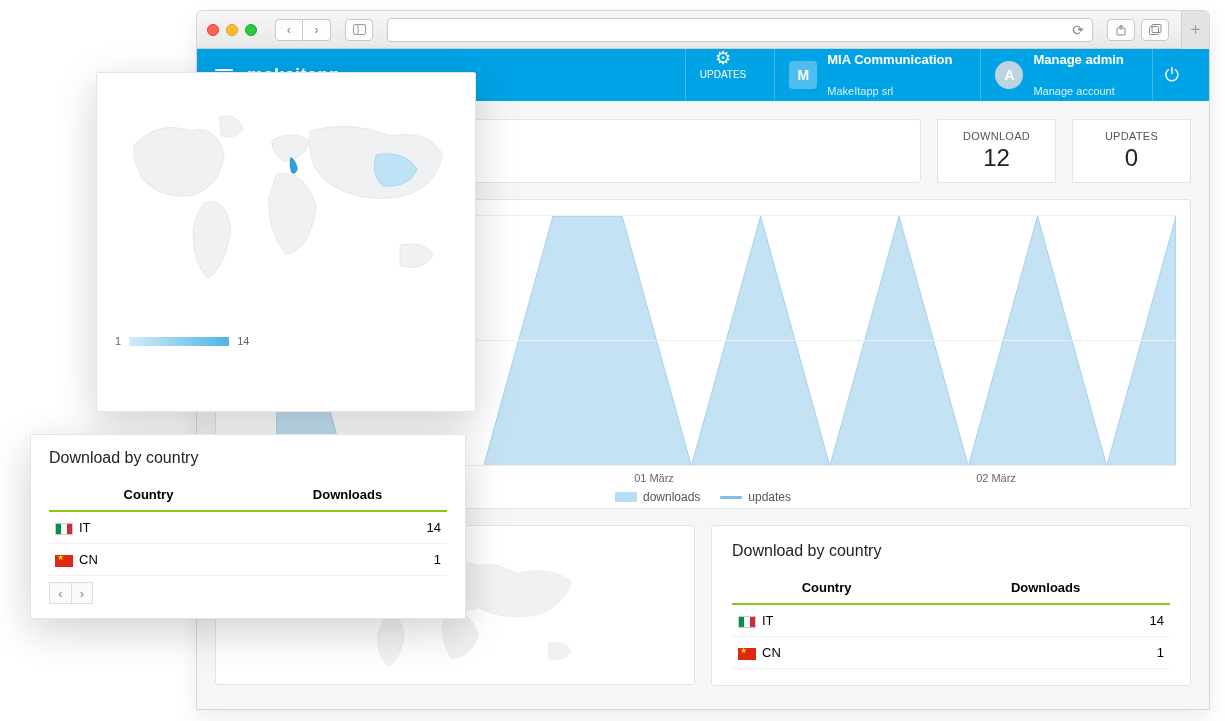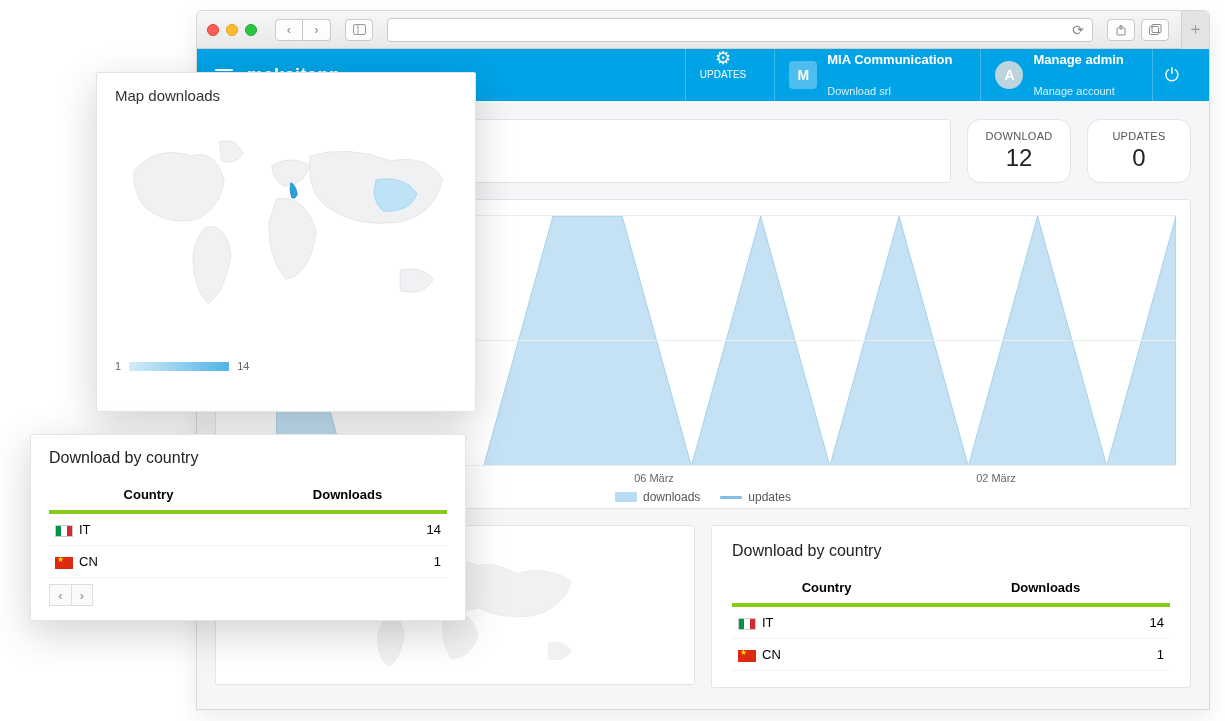--- a/index.html
+++ b/index.html
@@ -97,21 +97,21 @@
 
   
   .content{padding:18px;display:flex;flex-direction:column;gap:16px;}
   .top-row{display:flex;gap:16px;}
   .date-card{
     flex:1;background:#fff;border:1px solid #e2e4e8;border-radius:3px;
     padding:18px 22px;display:flex;align-items:center;
   }
   .date-range{color:#0094d9;font-size:14px;}
   .stat-card{
-    width:104px;background:#fff;border:1px solid #e2e4e8;border-radius:13px;
+    width:119px;background:#fff;border:1px solid #e2e4e8;border-radius:0;
     padding:10px 8px;text-align:center;
   }
   .stat-label{font-size:11px;color:#555;letter-spacing:.3px;}
   .stat-value{font-size:24px;font-weight:400;color:#222;margin-top:2px;}
 
   
   .chart-card{
     background:#fff;border:1px solid #e2e4e8;border-radius:3px;
     padding:16px 10px 8px 10px; height:310px; position:relative;
   }
@@ -127,21 +127,21 @@
   .legend-swatch{width:22px;height:10px;background:#b6ddf3;border-radius:1px;}
   .legend-swatch.line{height:3px;background:#7fbfe3;}
 
   
   .bottom-row{display:flex;gap:16px;}
   .bottom-card{
     flex:1;background:#fff;border:1px solid #e2e4e8;border-radius:3px;padding:16px 20px;
   }
   .card-title{font-size:16px;color:#222;margin-bottom:12px;font-weight:400;}
   .tbl{width:100%;border-collapse:collapse;font-size:13px;}
-  .tbl th{padding:8px 6px;text-align:center;font-weight:700;border-bottom:4px solid #84cc16;}
+  .tbl th{padding:8px 6px;text-align:center;font-weight:700;border-bottom:2px solid #84cc16;}
   .tbl td{padding:8px 6px;border-bottom:1px solid #f0f0f0;}
   .tbl td:last-child{text-align:right;}
   .flag{display:inline-block;width:18px;height:12px;margin-right:6px;vertical-align:middle;}
 
   
   .float-panel{
     position:absolute;background:#fff;border:1px solid #e4e4e4;border-radius:2px;
     box-shadow:0 12px 40px rgba(0,0,0,.18);padding:14px 18px;
   }
   .map-panel{left:96px;top:72px;width:380px;height:340px;}
@@ -229,21 +229,21 @@
       <div class="logo">makeitapp</div>
 
       <div class="hdr-block hdr-settings">
         <span class="gear">⚙</span>
         <span>UPDATES</span>
       </div>
       <div class="hdr-block">
         <div class="avatar">M</div>
         <div class="hdr-text">
           <span class="t1">MIA Communication</span>
-          <span class="t2">Download srl</span>
+          <span class="t2">MakeItapp srl</span>
         </div>
       </div>
       <div class="hdr-block">
         <div class="avatar round">A</div>
         <div class="hdr-text">
           <span class="t1">Manage admin</span>
           <span class="t2">Manage account</span>
         </div>
       </div>
       <div class="hdr-block" style="padding:0 12px;">
@@ -270,21 +270,21 @@
       <div class="chart-card">
         <div class="chart-area">
           <div class="grid-line" style="bottom:0"></div>
           <div class="grid-line" style="bottom:50%"></div>
           <div class="grid-line" style="bottom:100%"></div>
           <span class="ytick y05">0,5</span>
           <svg id="chart-svg" width="100%" height="100%" preserveAspectRatio="none" viewBox="0 0 100 100">
               <path d="M 0 100 L 0 0 L 7.6923076923076925 100 L 15.384615384615385 100 L 23.076923076923077 100 L 30.76923076923077 0 L 38.46153846153847 0 L 46.15384615384615 100 L 53.84615384615385 0 L 61.53846153846154 100 L 69.23076923076923 0 L 76.92307692307693 100 L 84.61538461538461 0 L 92.3076923076923 100 L 100 0 L 100 100 Z" fill="#c4e2f4" stroke="#7fbfe3" stroke-width="0.6" vector-effect="non-scaling-stroke"></path>
               <line x1="0" y1="100" x2="100" y2="100" stroke="#7fbfe3" stroke-width="0.6" vector-effect="non-scaling-stroke"></line>
             </svg>
-          <span class="xtick" style="left:42%">06 März</span>
+          <span class="xtick" style="left:42%">01 März</span>
           <span class="xtick" style="left:80%">02 März</span>
         </div>
         <div class="legend">
           <div class="legend-item">
             <span class="legend-swatch"></span>
             <span>downloads</span>
           </div>
           <div class="legend-item">
             <span class="legend-swatch line"></span>
             <span>updates</span>
@@ -326,21 +326,20 @@
               </tbody>
           </table>
         </div>
       </div>
 
     </div>
   </div>
 </div>
 
 <div class="float-panel map-panel">
-  <div class="map-title">Map downloads</div>
   <svg class="world-svg" viewBox="0 0 360 220">
     <g fill="#f0f1f3" stroke="#dcdfe3" stroke-width="0.7">
 
       <path d="M20 45 Q45 18 80 30 Q105 22 115 55 Q110 90 80 98 Q50 102 30 82 Q18 65 20 45 Z"></path>
 
       <path d="M110 15 Q128 10 135 28 Q125 40 112 35 Z"></path>
 
       <path d="M95 105 Q118 100 122 135 Q115 175 98 185 Q82 170 82 135 Q85 115 95 105 Z"></path>
 
       <path d="M165 40 Q185 28 205 40 Q200 60 178 62 Q165 55 165 40 Z"></path>

